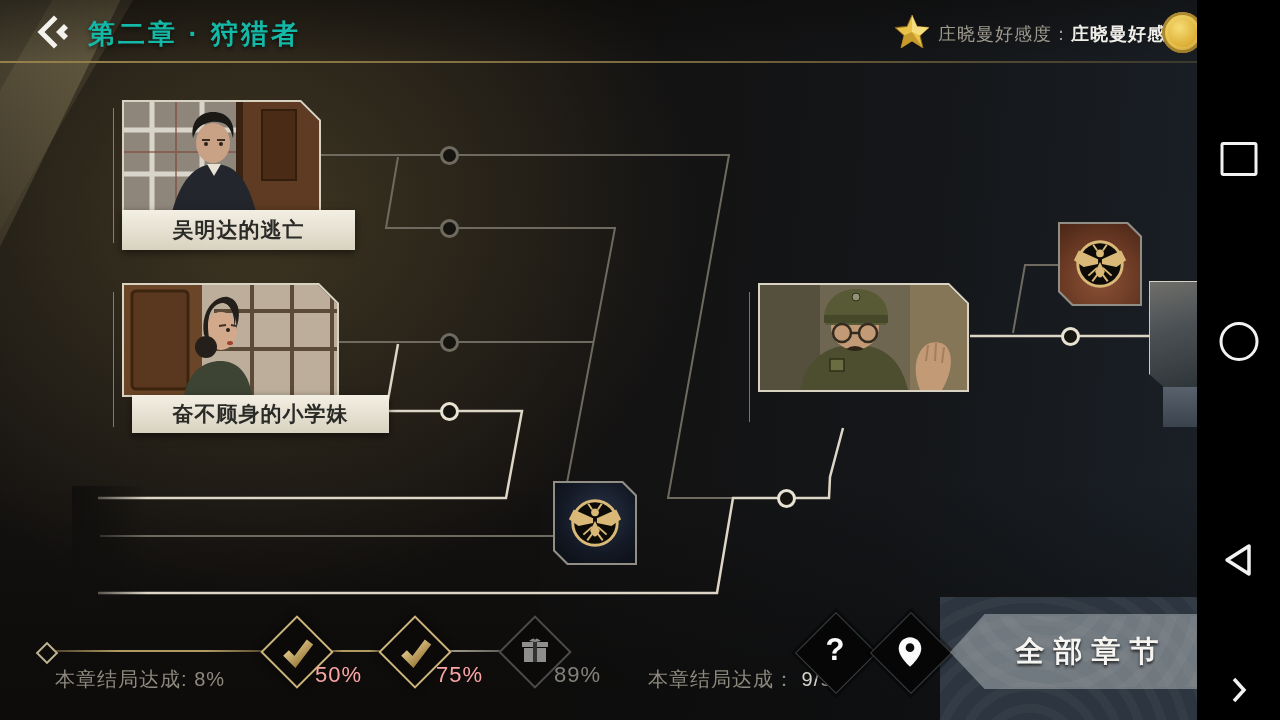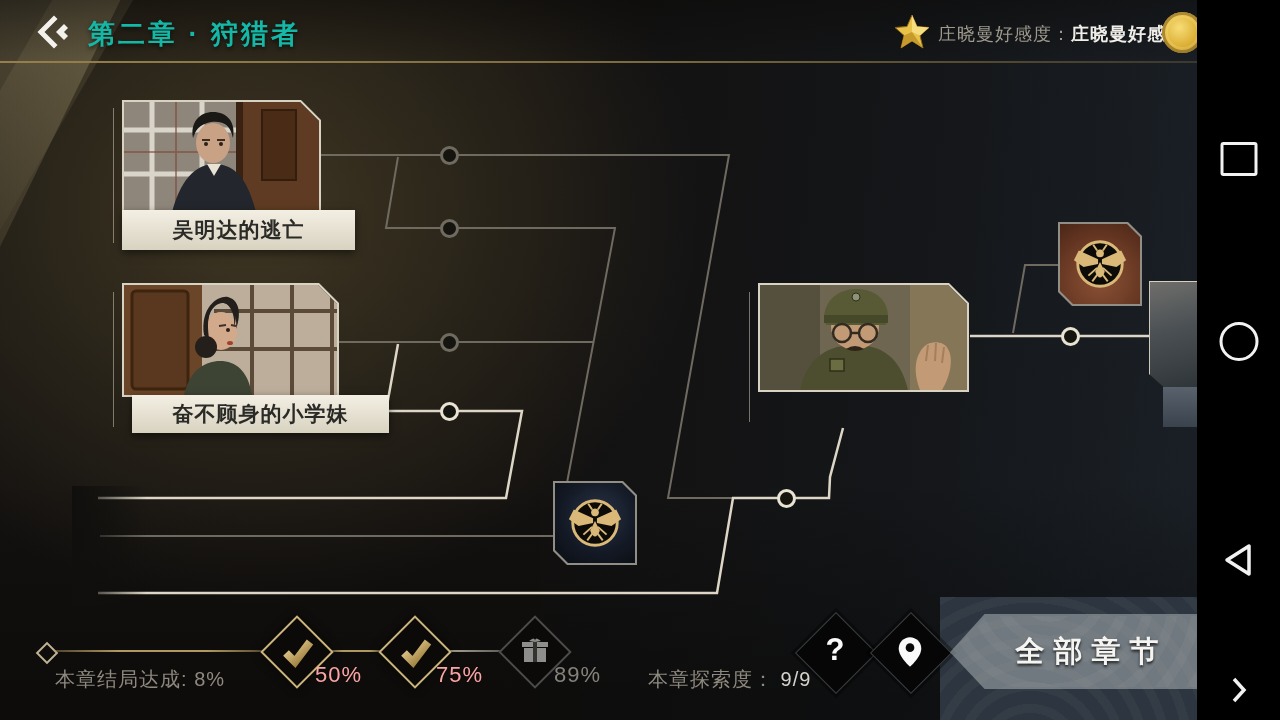--- a/index.html
+++ b/index.html
@@ -329,21 +329,21 @@
     <path d="M10,5 Q16,0 16,5 Q16,0 22,5 L16,6 Z" fill="#8e8e8c"></path>
   </svg>
   <div class="abs mlabel locked" style="left:554px;top:662px;">89%</div>
 
   <div class="abs foot-text" style="left:55px;top:666px;">
     <span>本章结局达成:</span>
     <span>8%</span>
   </div>
 
   <div class="abs foot-text" style="left:648px;top:666px;">
-    <span>本章探索度：</span>
+    <span>本章结局达成：</span>
     <span class="bright">9/9</span>
   </div>
 
   <div class="abs sq-diamond" style="left:807px;top:624px;"></div>
   <div class="abs help-glyph" style="left:820px;top:632px;width:30px;">?</div>
 
   <div class="abs sq-diamond" style="left:882px;top:624px;"></div>
   <svg class="abs" style="left:897px;top:635px;" width="26" height="34" viewBox="0 0 30 38">
     <path d="M15,2 C7.8,2 2,7.8 2,15 C2,25 15,36 15,36 C15,36 28,25 28,15 C28,7.8 22.2,2 15,2 Z" fill="#fafafa"></path>
     <circle cx="15" cy="14" r="5" fill="#0a0a0a"></circle>

